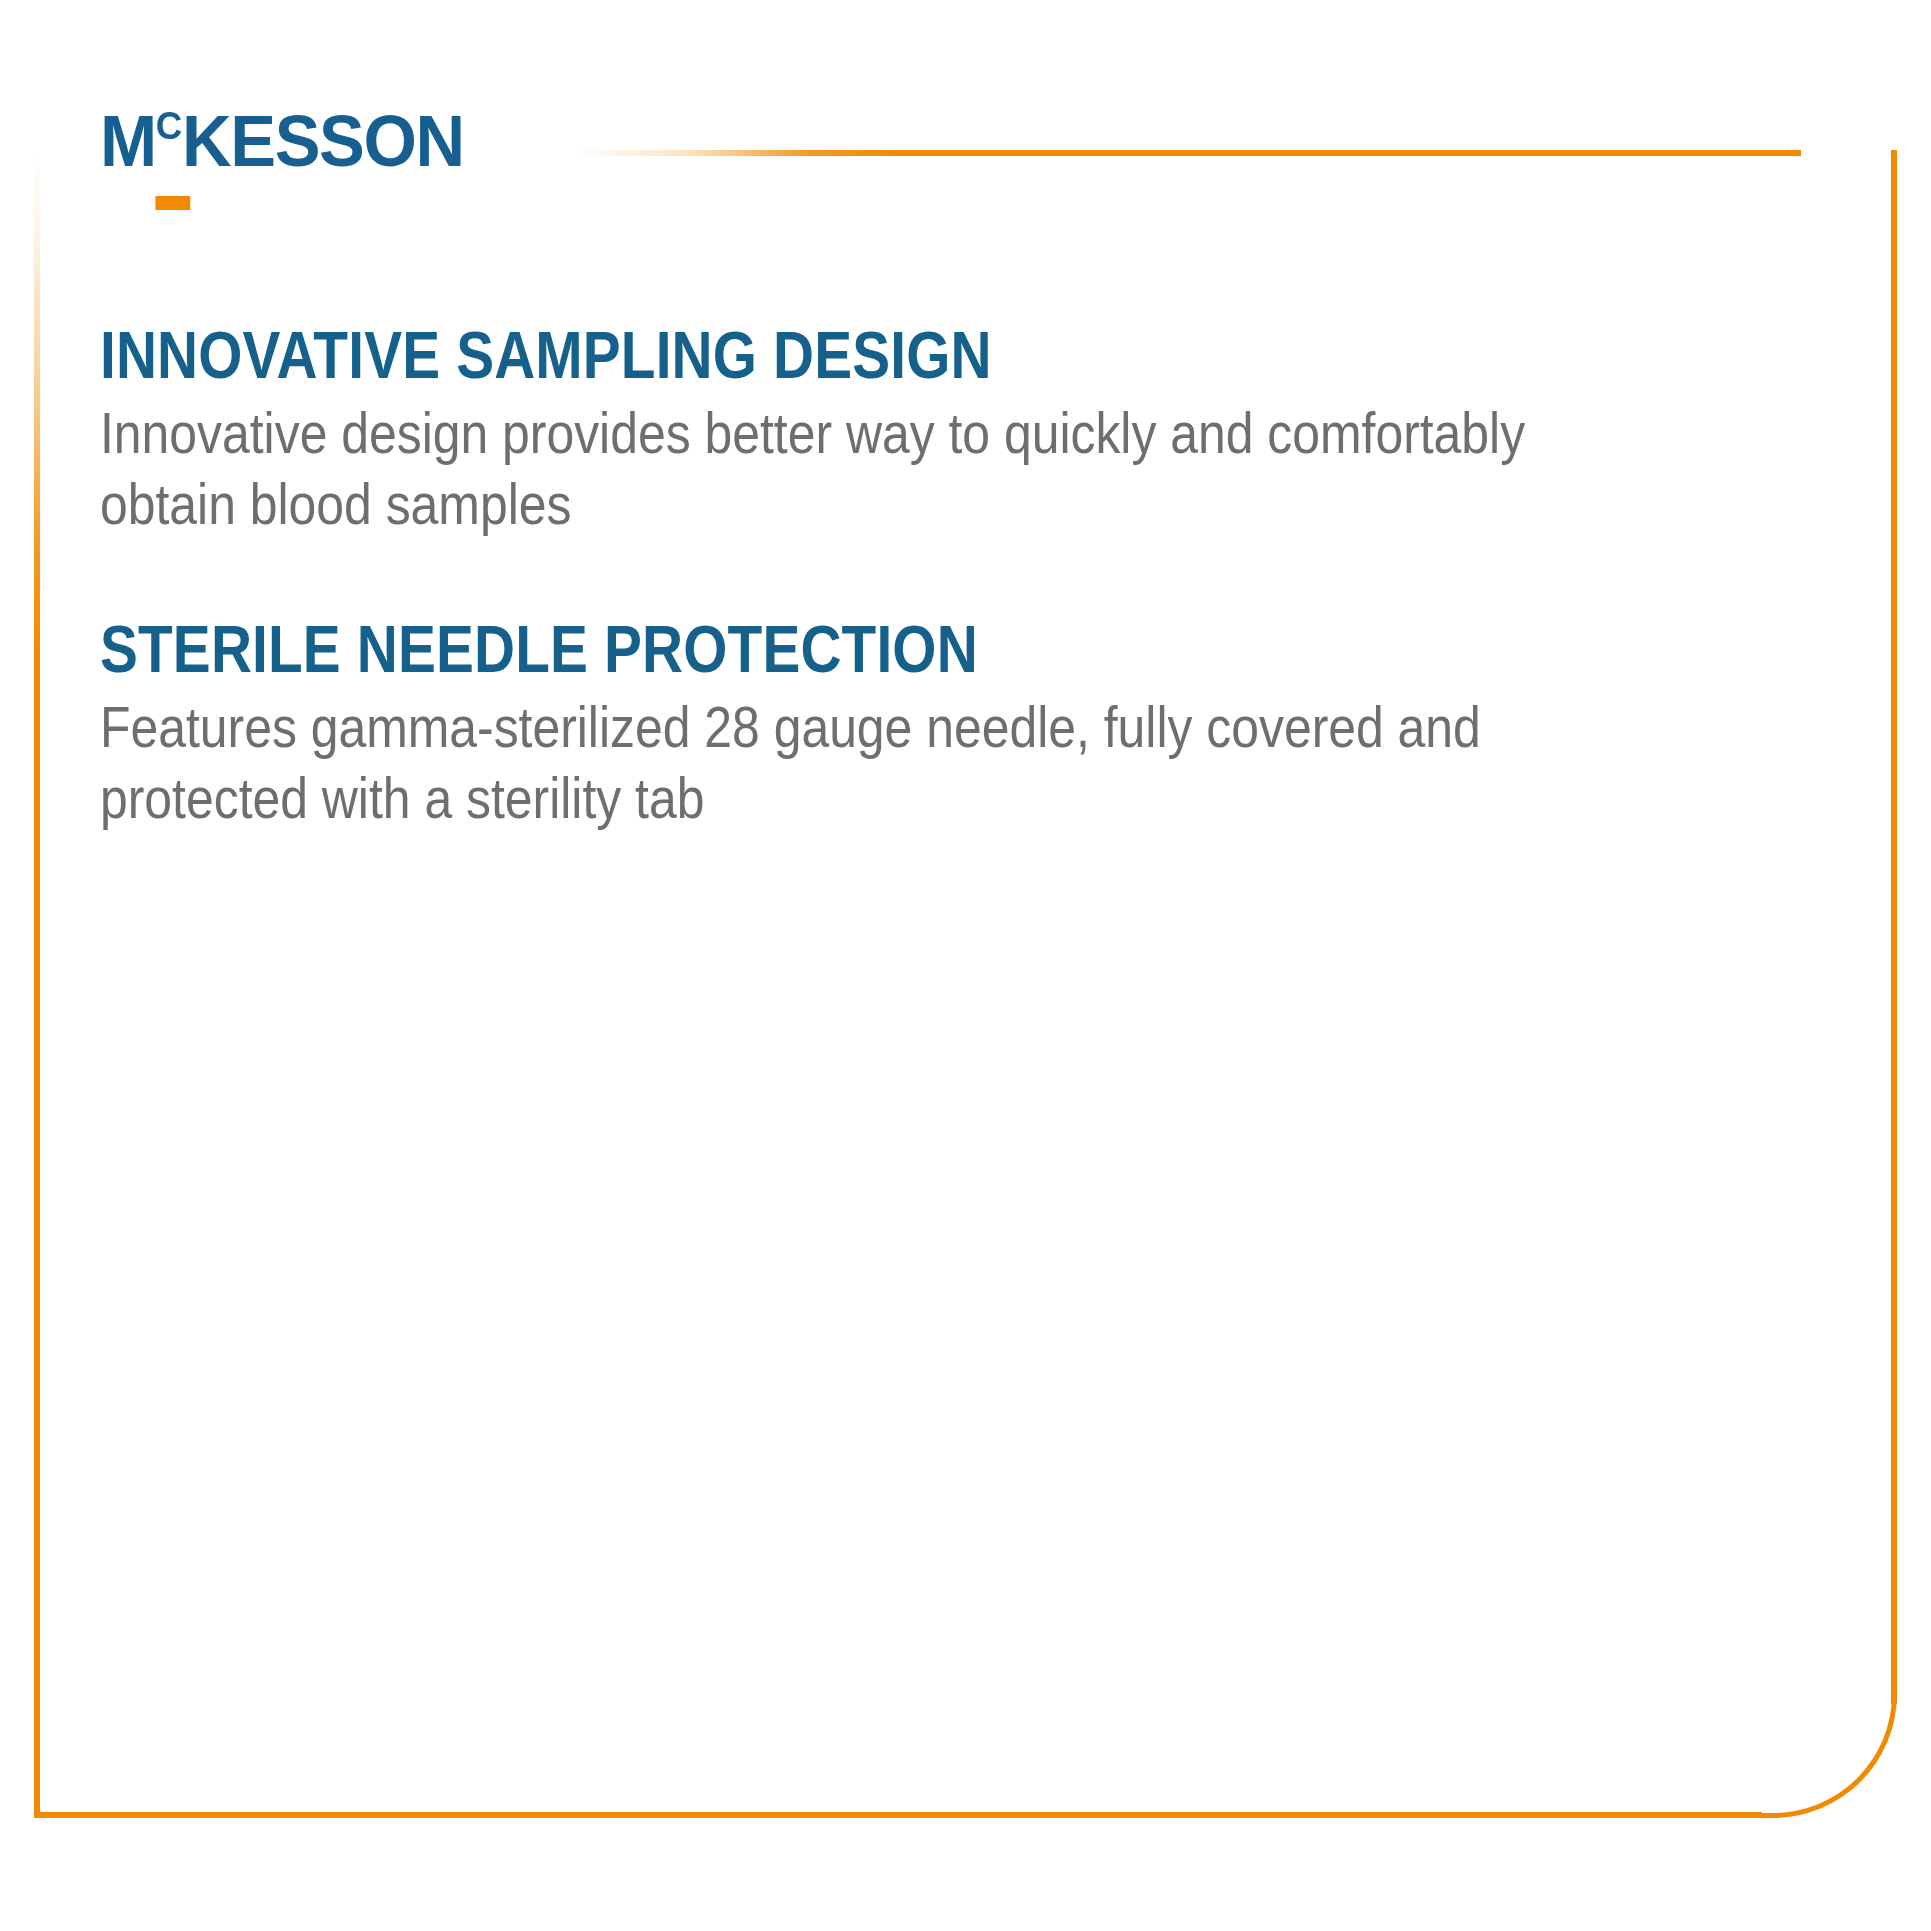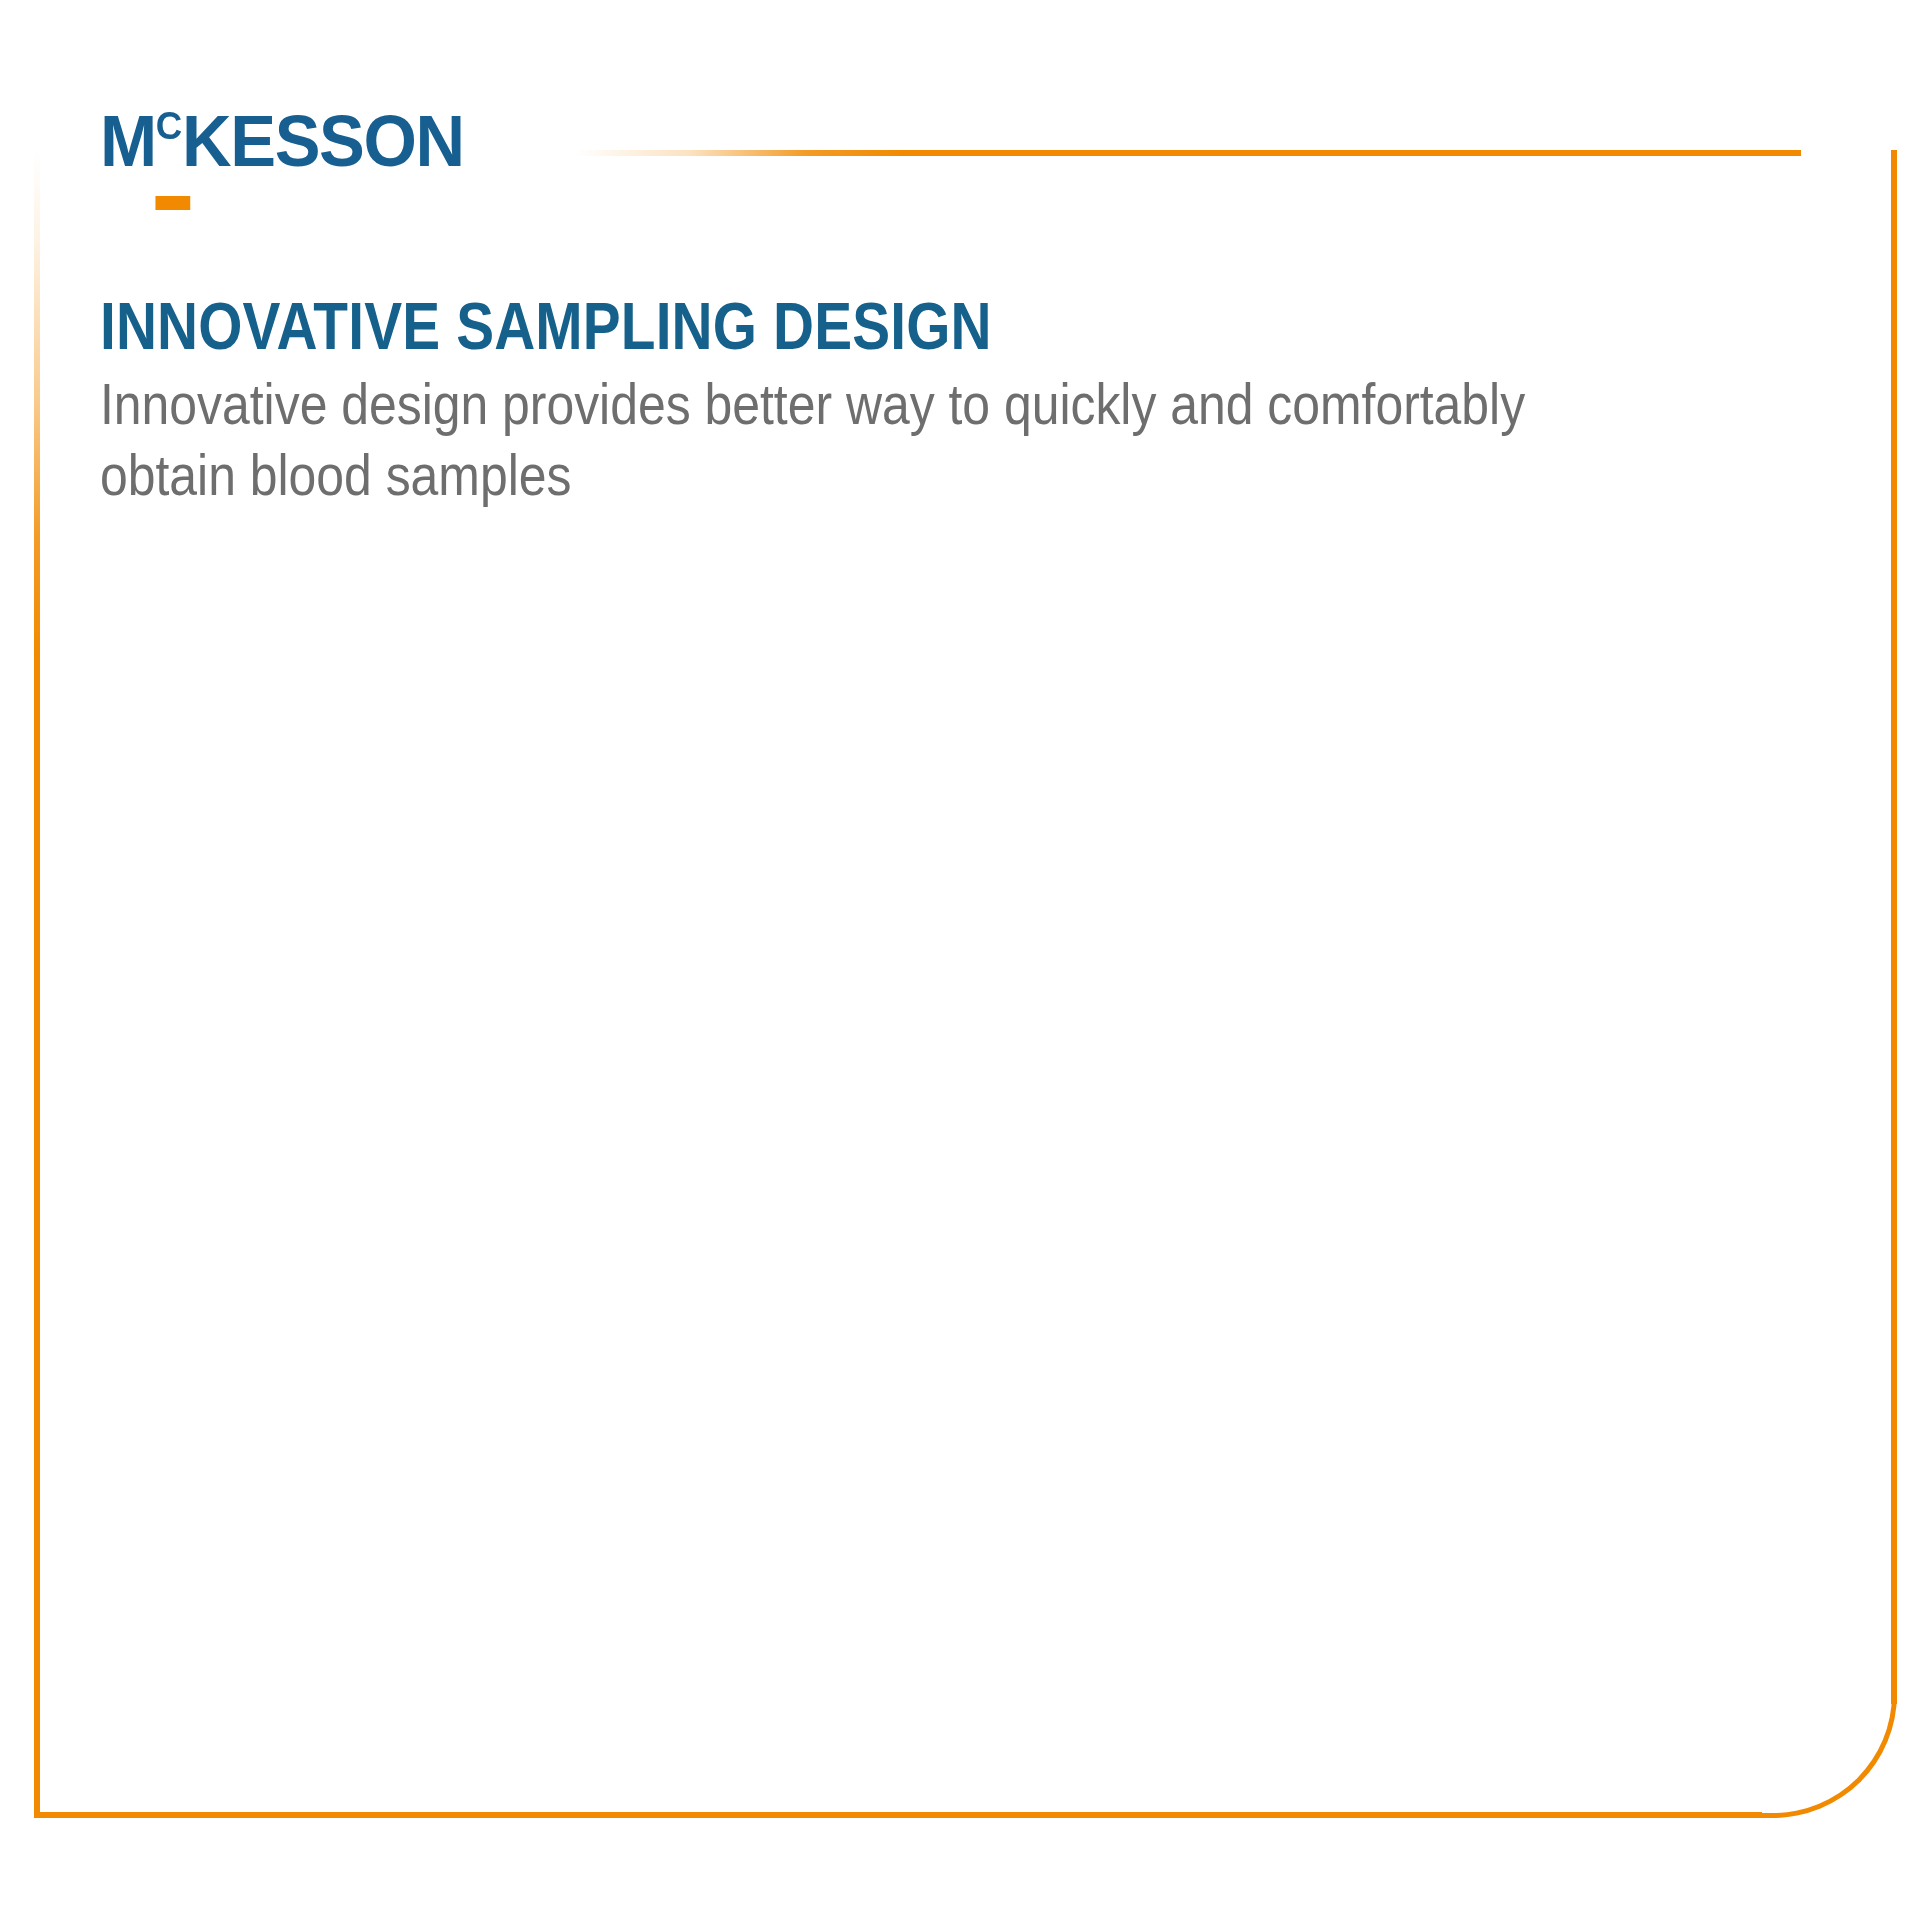--- a/index.html
+++ b/index.html
@@ -130,21 +130,21 @@
     width: 37px;
     height: 14.5px;
     background: #F18A00;
   }
   .logo-rest { display: inline-block; }
 
   
   #features {
     position: absolute;
     left: 100px;
-    top: 291px;
+    top: 320px;
     width: 1748px;
   }
   .feature {
     margin-bottom: 75px;
   }
   .feature:last-child { margin-bottom: 0; }
 
   .feature-title {
     font-family: "Liberation Sans Narrow", "Liberation Sans", sans-serif;
     font-weight: bold;
@@ -190,16 +190,20 @@
 
   <div id="features">
 
     <div class="feature">
       <h2 class="feature-title">INNOVATIVE SAMPLING DESIGN</h2>
       <p class="feature-body">Innovative design provides better way to quickly and comfortably obtain blood samples</p>
     </div>
 
 
 
+    <div class="feature">
+      <h2 class="feature-title">STERILE NEEDLE PROTECTION</h2>
+      <p class="feature-body">Features gamma-sterilized 28 gauge needle, fully covered and protected with a sterility tab</p>
+    </div>
 
   </div>
 </div>
 
 
 </body></html>

